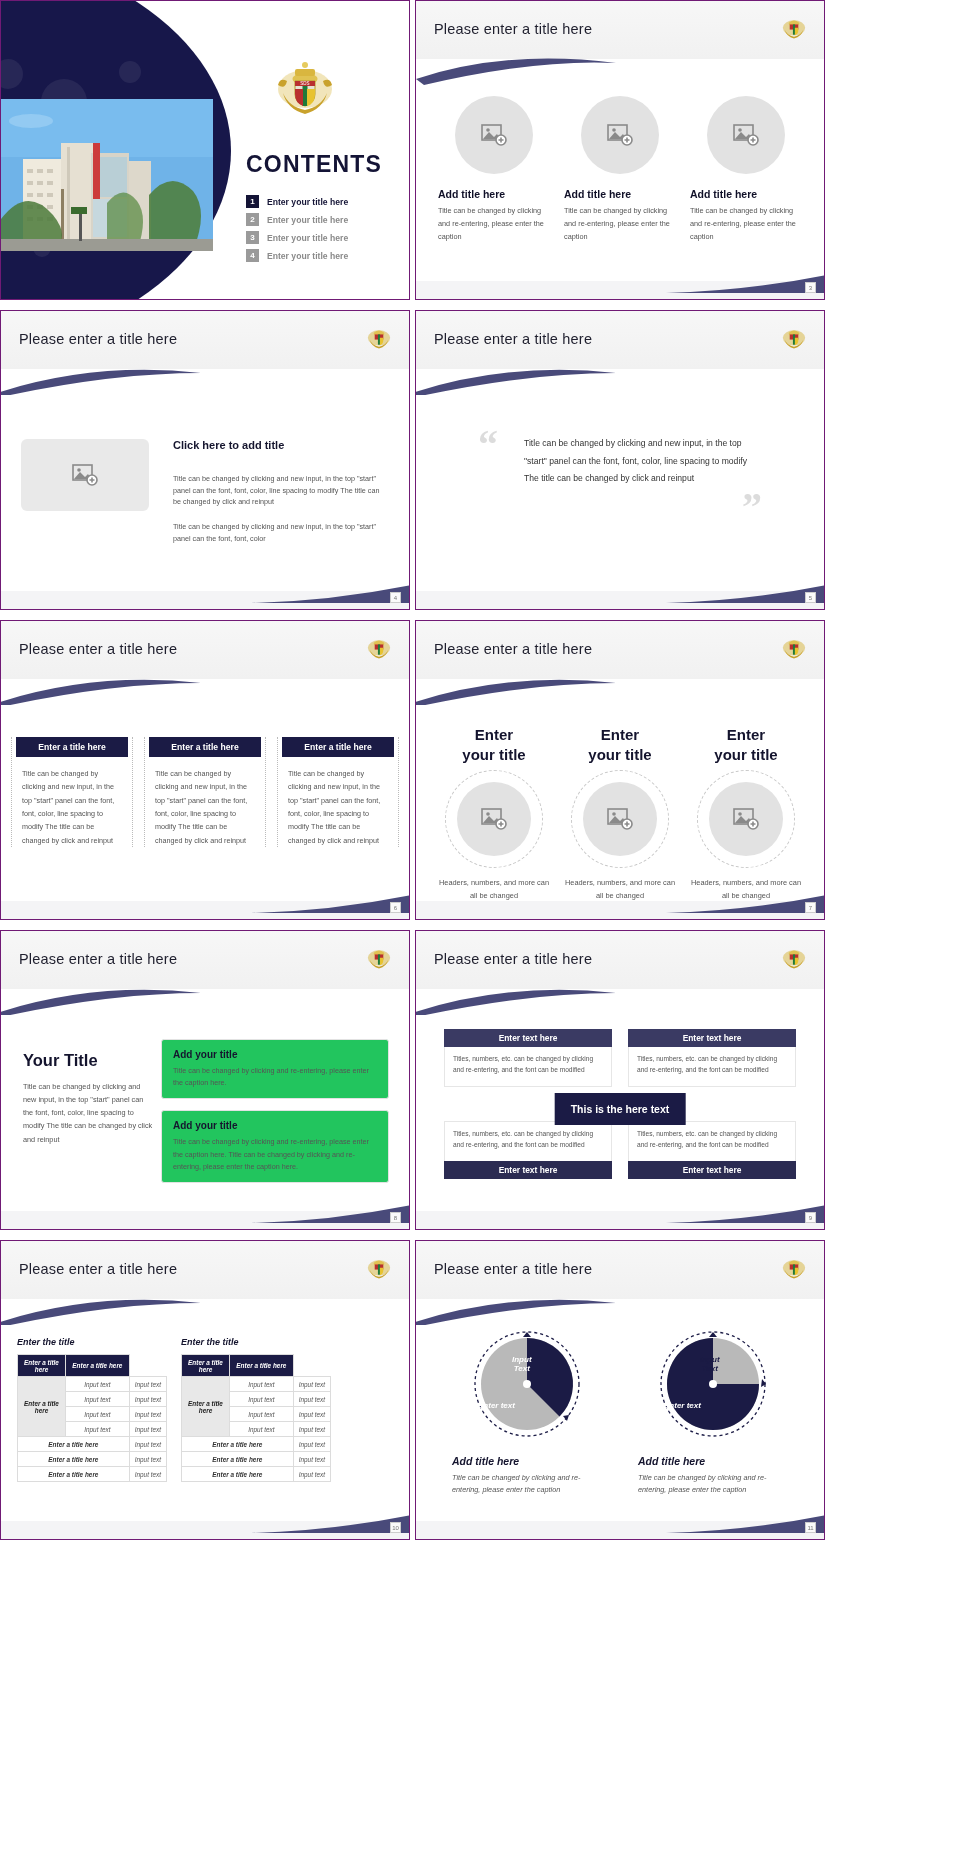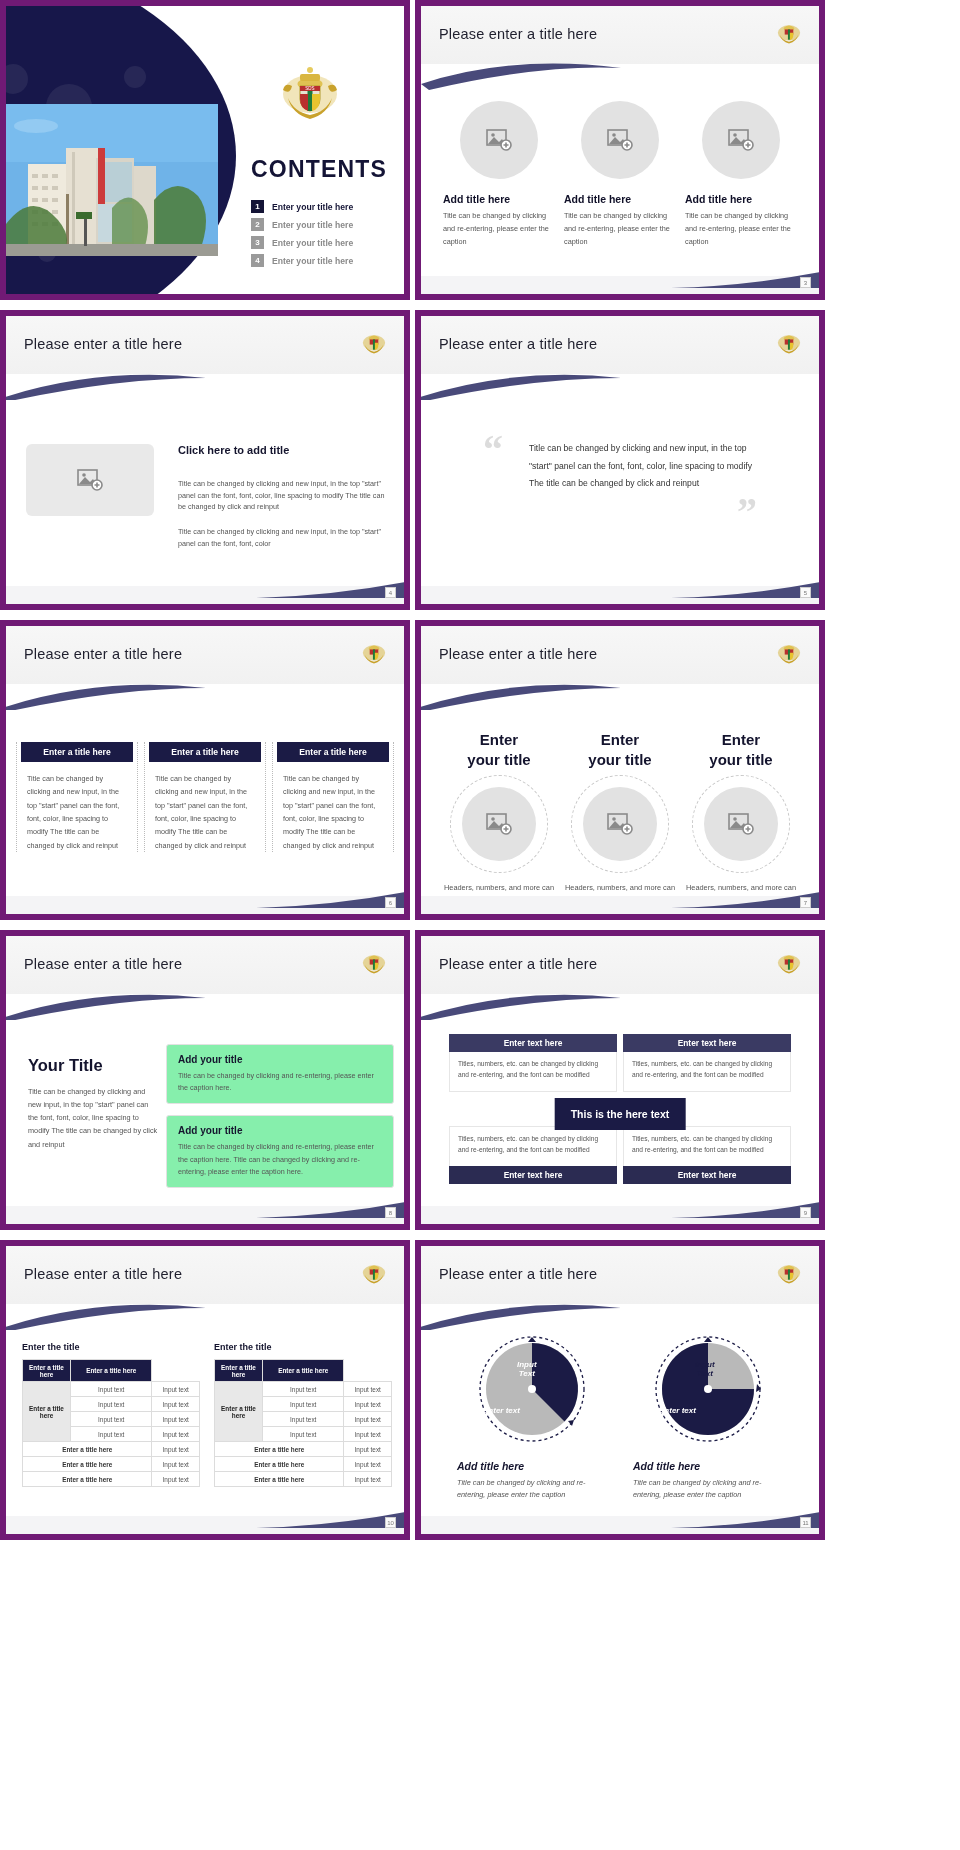--- a/index.html
+++ b/index.html
@@ -5,21 +5,21 @@
   * { box-sizing: border-box; margin:0; padding:0; }
   body {
     width:960px; height:1850px;
     background:#ffffff;
     font-family:"Liberation Sans", sans-serif;
     overflow:hidden;
   }
   .grid { display:grid; grid-template-columns:410px 410px; gap:10px 5px;
           padding:0 0 0 0; width:960px; }
   .slide { position:relative; width:410px; height:300px; background:#fff;
-           overflow:hidden; border:6px solid #701a75; }
+           overflow:hidden; border:1px solid #701a75; }
 
   
   .hdr { position:absolute; left:0; top:0; width:100%; height:58px;
          background:linear-gradient(#f7f7f7,#f1f1f1); }
   .hdr-title { position:absolute; left:18px; top:20px; font-size:14.5px;
                color:#1f1f2e; font-weight:400; letter-spacing:.2px; }
   .crest { position:absolute; right:16px; top:14px; width:28px; height:24px; }
   .swoosh { position:absolute; left:0; top:44px; width:100%; height:40px;
             overflow:hidden; pointer-events:none; }
   .swoosh svg { display:block; }
@@ -95,41 +95,41 @@
   .circ h5 { font-size:15px; font-weight:bold; color:#14142e; line-height:1.3;
              margin-bottom:6px; }
   .circ p { font-size:7.4px; color:#555; line-height:1.7; margin-top:9px; }
 
   
   .s8-left { position:absolute; left:22px; top:120px; width:130px; }
   .s8-left h2 { font-size:16.5px; font-weight:bold; color:#14142e; margin-bottom:10px; }
   .s8-left p { font-size:7.3px; color:#555; line-height:1.8; }
   .s8-right { position:absolute; left:160px; top:108px; width:228px; }
   .card { border:1px solid #e2e2e2; border-radius:3px; padding:9px 11px;
-          margin-bottom:11px; background:#86efac; }
+          margin-bottom:11px; background:#22c55e; }
   .card h4 { font-size:10px; font-weight:bold; color:#15152e; margin-bottom:5px; }
   .card p { font-size:7.2px; color:#555; line-height:1.7; }
 
   
   .quad { position:absolute; left:28px; top:98px; right:28px; }
   .quad-row { display:flex; justify-content:space-between; }
   .quad-hd { background:#3a3a63; color:#fff; font-size:8.4px; font-weight:bold;
              text-align:center; padding:4px 0; width:168px; }
   .quad-hd.dk { background:#2b2b52; }
   .quad-cell { width:168px; border:1px solid #e6e6e6; border-top:none;
                padding:7px 8px; font-size:6.6px; color:#555; line-height:1.6;
                min-height:40px; background:#fff; }
   .quad-cell.b { border-bottom:none; border-top:1px solid #e6e6e6; }
   .quad-center { position:absolute; left:50%; top:64px; transform:translateX(-50%);
                  background:#1b1b45; color:#fff; font-size:10.5px; font-weight:bold;
                  padding:10px 16px; white-space:nowrap; z-index:5; }
 
   
   .tbl-wrap { position:absolute; top:96px; display:flex; gap:14px; left:16px; }
-  .tbl-blk { width:178px; }
+  .tbl-blk { width:150px;font-style:italic; }
   .tbl-blk > h5 { font-size:9px; font-weight:bold; color:#14142e; margin-bottom:7px; }
   table.tb { border-collapse:collapse; width:100%; }
   table.tb td, table.tb th { border:1px solid #dcdcdc; font-size:6.4px;
       color:#555; padding:3.5px 3px; text-align:center; font-weight:normal; }
   table.tb th { background:#1b1b45; color:#fff; font-weight:bold; font-size:6.4px; }
   table.tb td.sidehead { background:#e8e8e8; color:#222; font-weight:bold; width:48px; }
   table.tb td.rowlbl { background:#fff; color:#333; font-weight:bold; }
 
   
   .donuts { position:absolute; top:88px; left:36px; right:36px;

